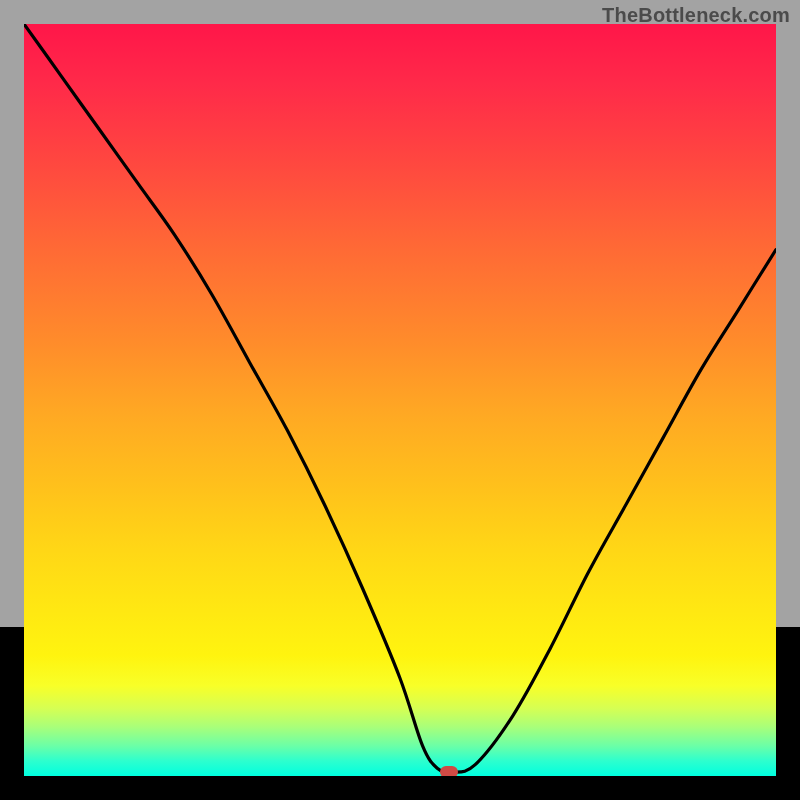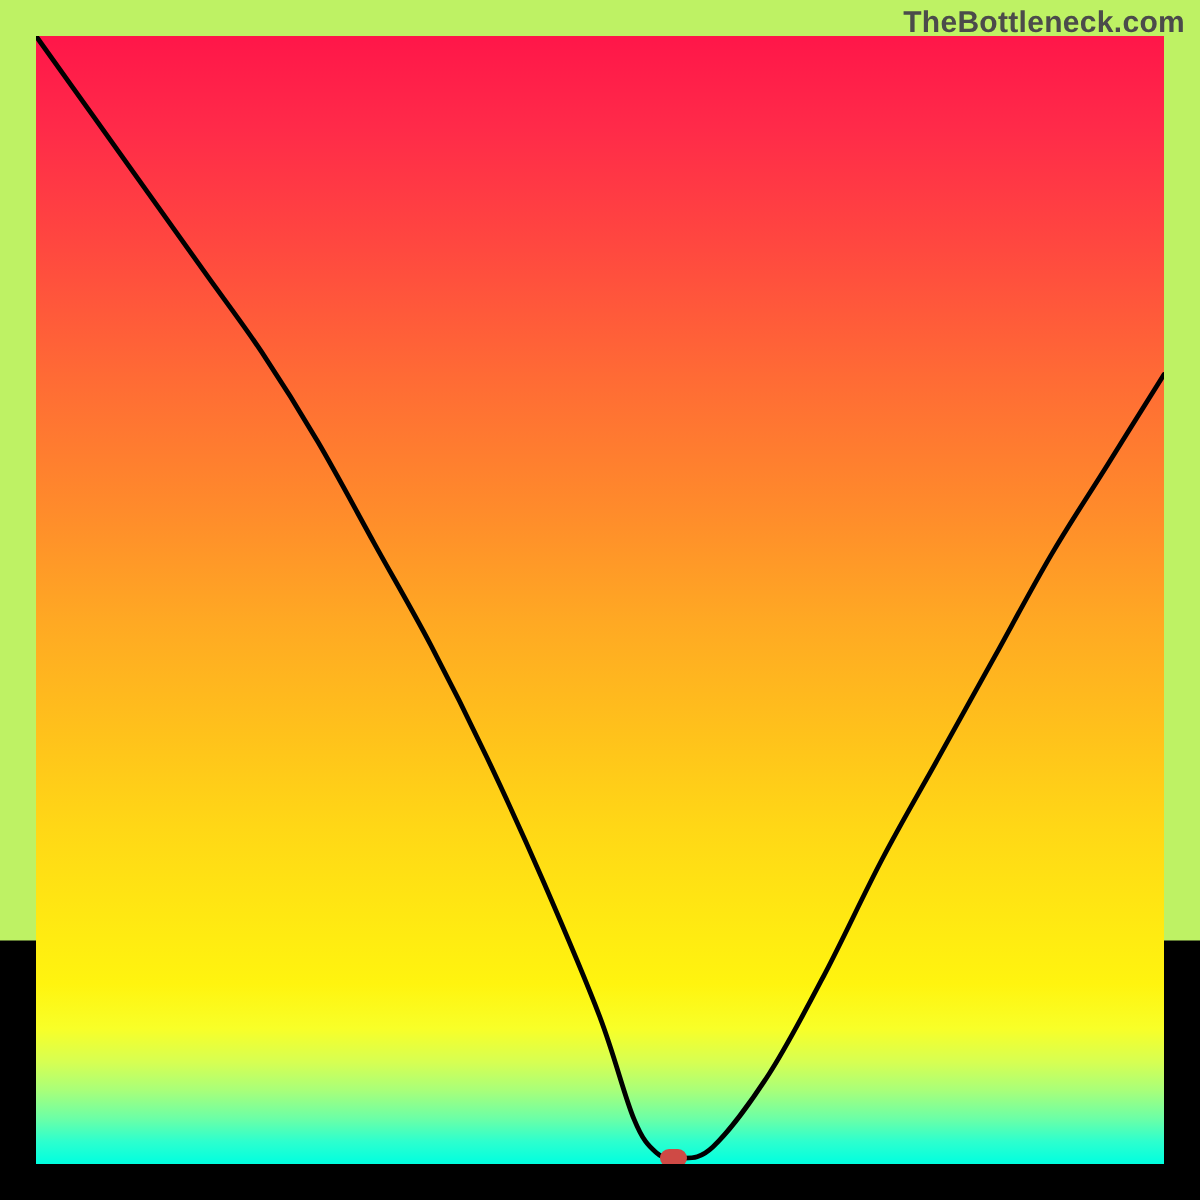--- a/index.html
+++ b/index.html
@@ -8,21 +8,21 @@
     width: 800px;
     height: 800px;
     background: #000;
     font-family: Arial, Helvetica, sans-serif;
     overflow: hidden;
   }
   .frame {
     position: relative;
     width: 800px;
     height: 627px;
-    background: #bef264;
+    background: #a3a3a3;
     text-align: right;
   }
   .watermark {
     position: absolute;
     top: 4px;
     right: 10px;
     color: #4b4b4b;
     font-size: 20px;
     font-weight: 600;
     letter-spacing: 0.2px;

